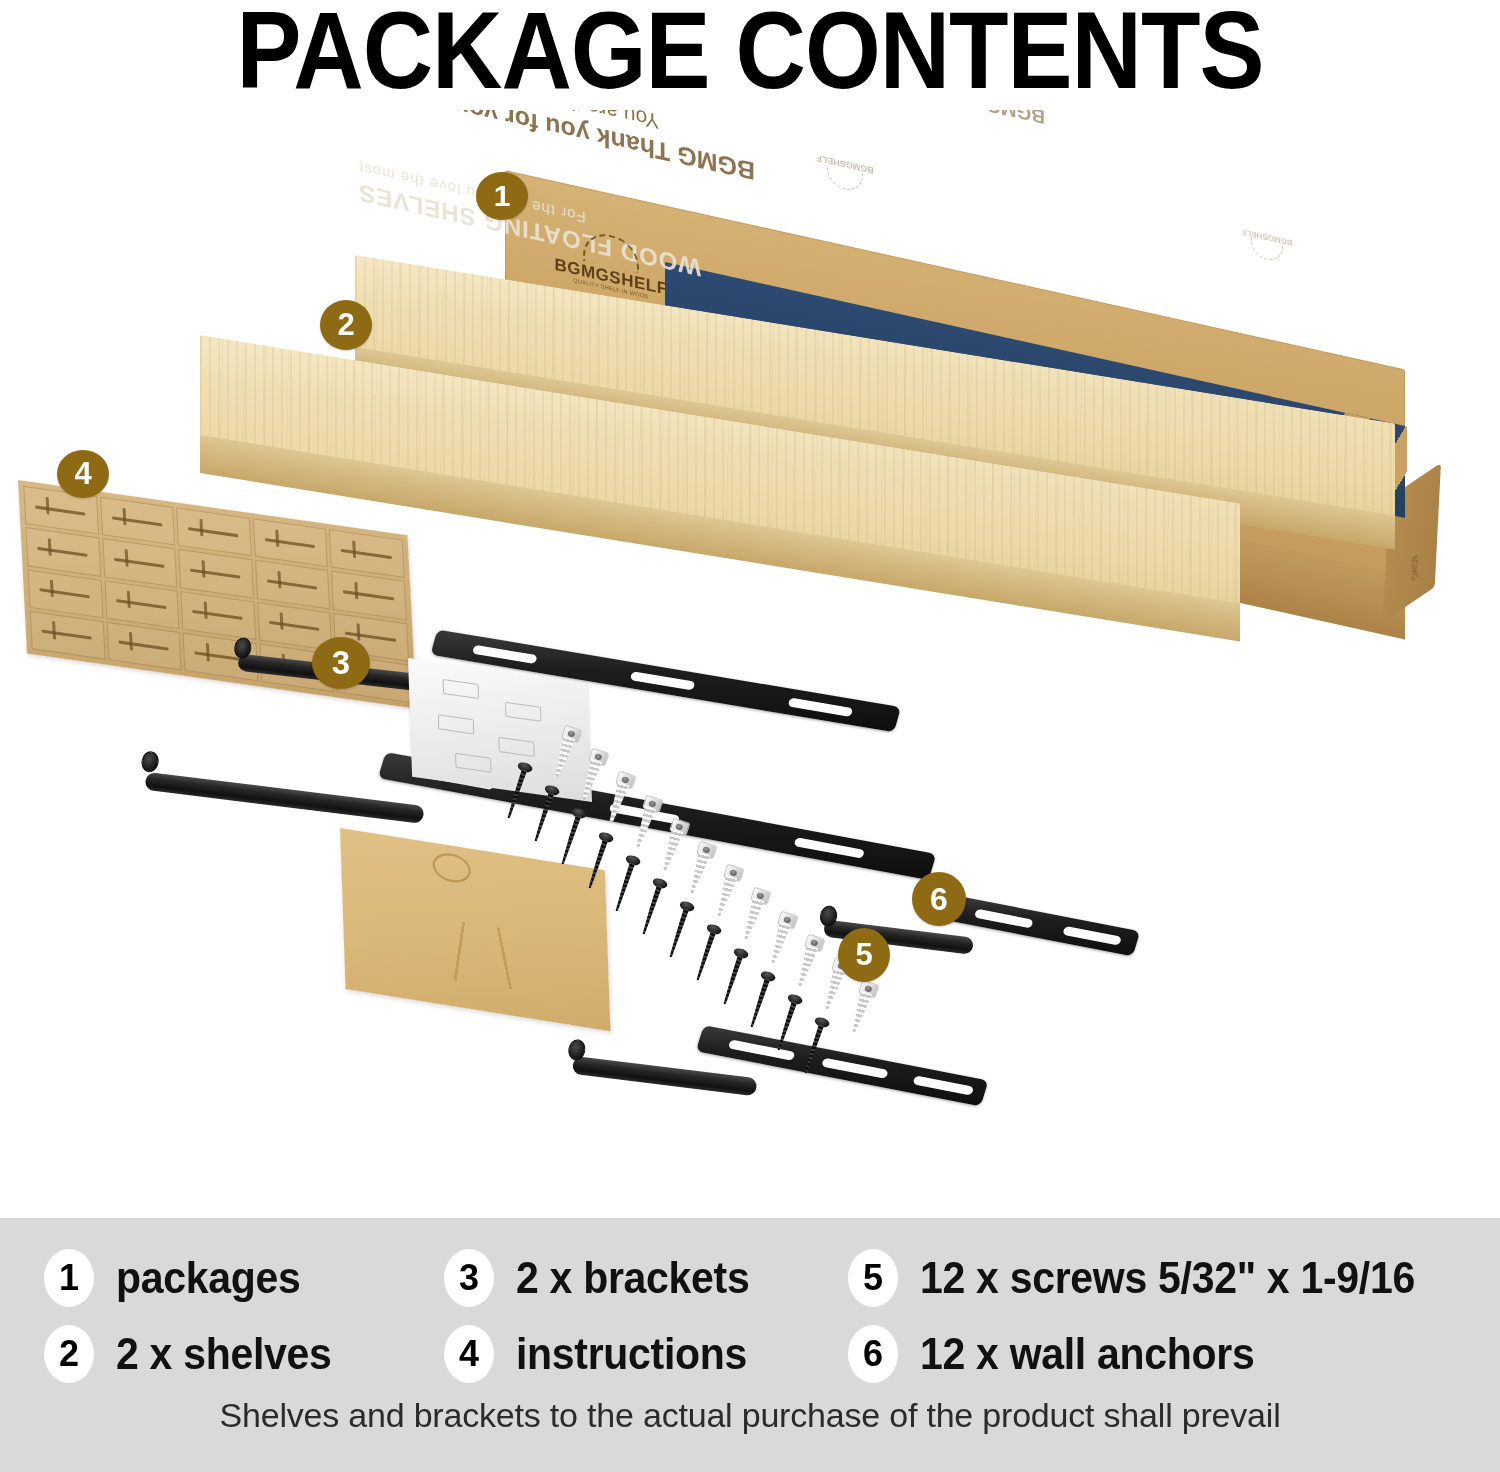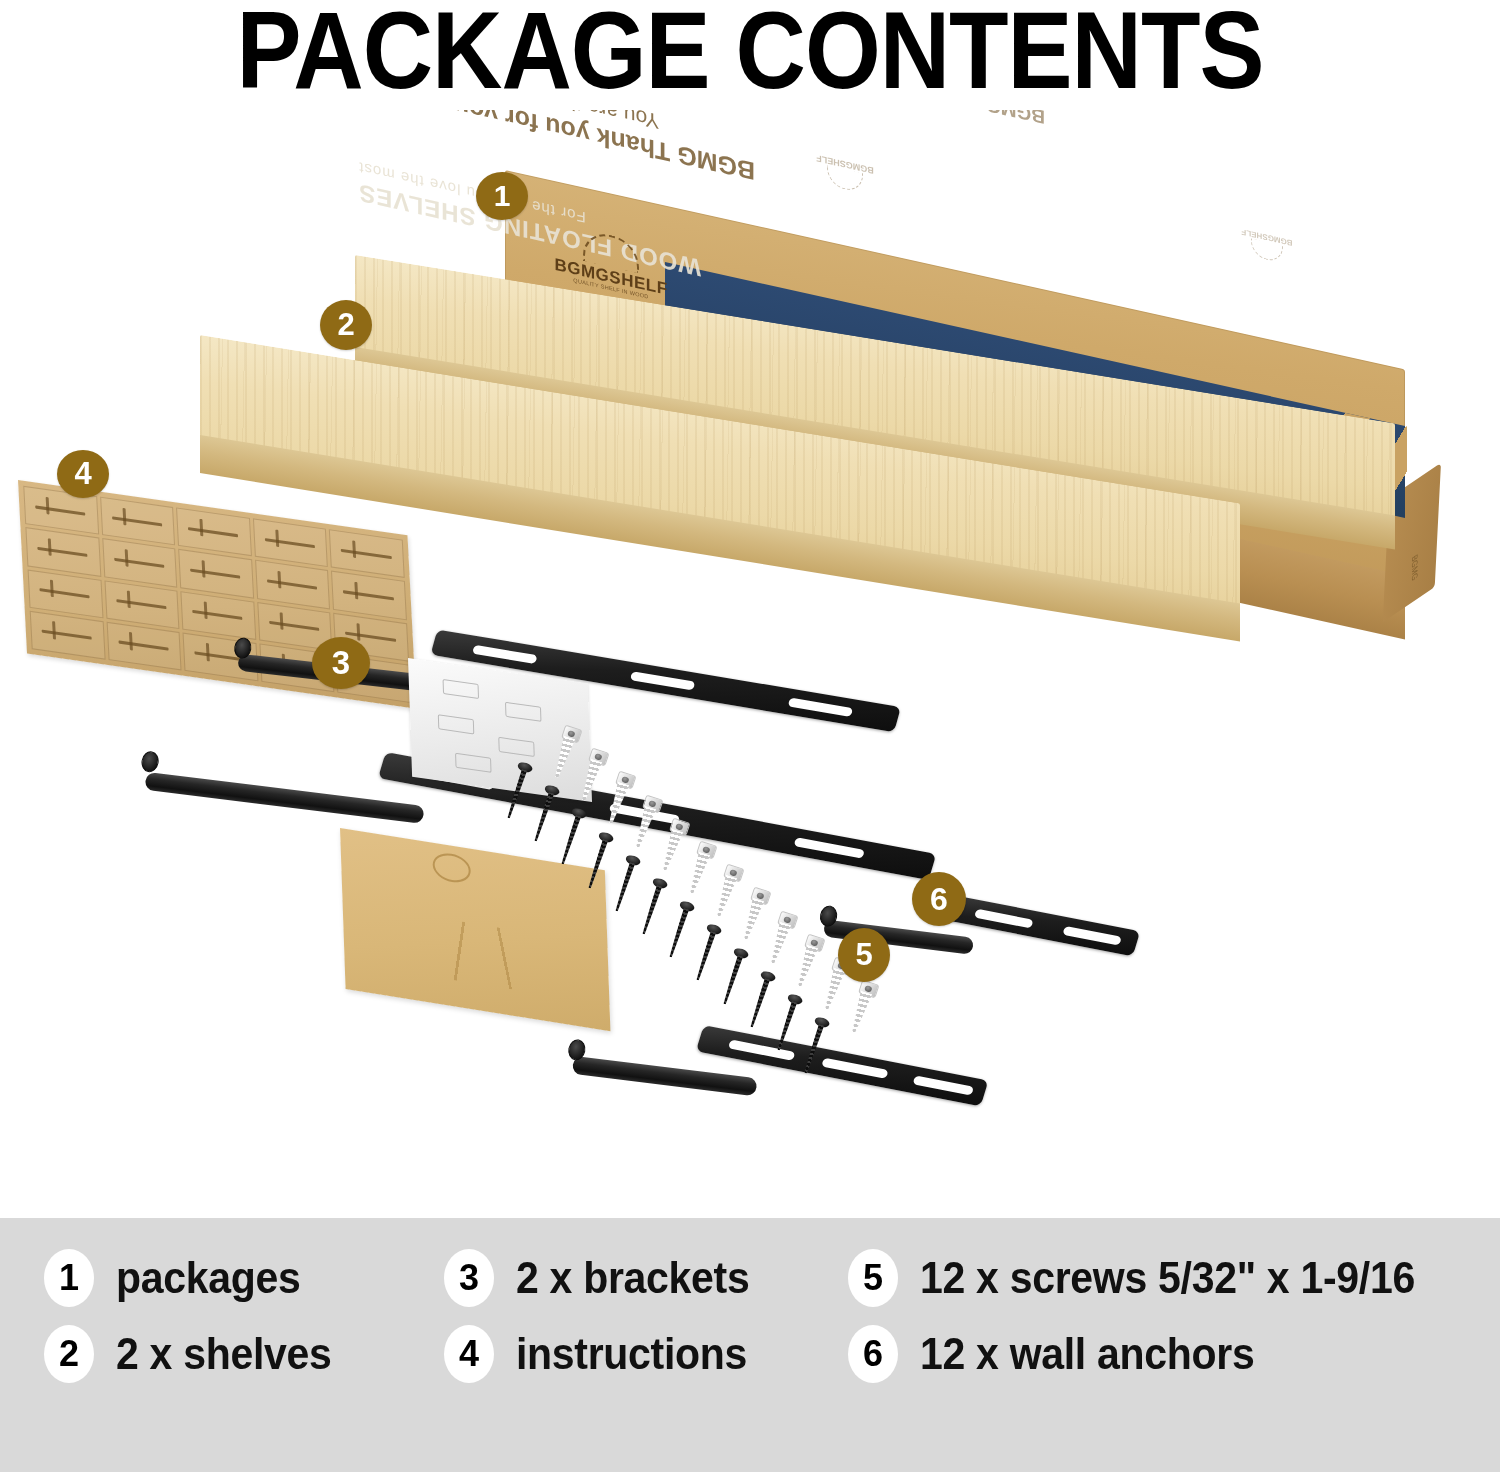--- a/index.html
+++ b/index.html
@@ -575,15 +575,16 @@
         </div>
         <div class="lg-item">
           <div class="lg-num">4</div>
           <div class="lg-label">instructions</div>
         </div>
         <div class="lg-item">
           <div class="lg-num">6</div>
           <div class="lg-label">12 x wall anchors</div>
         </div>
       </div>
+    <div class="legend-note">Shelves and brackets to the actual purchase of the product shall prevail</div>
   </div>
 
 </div>
 
 </body></html>

